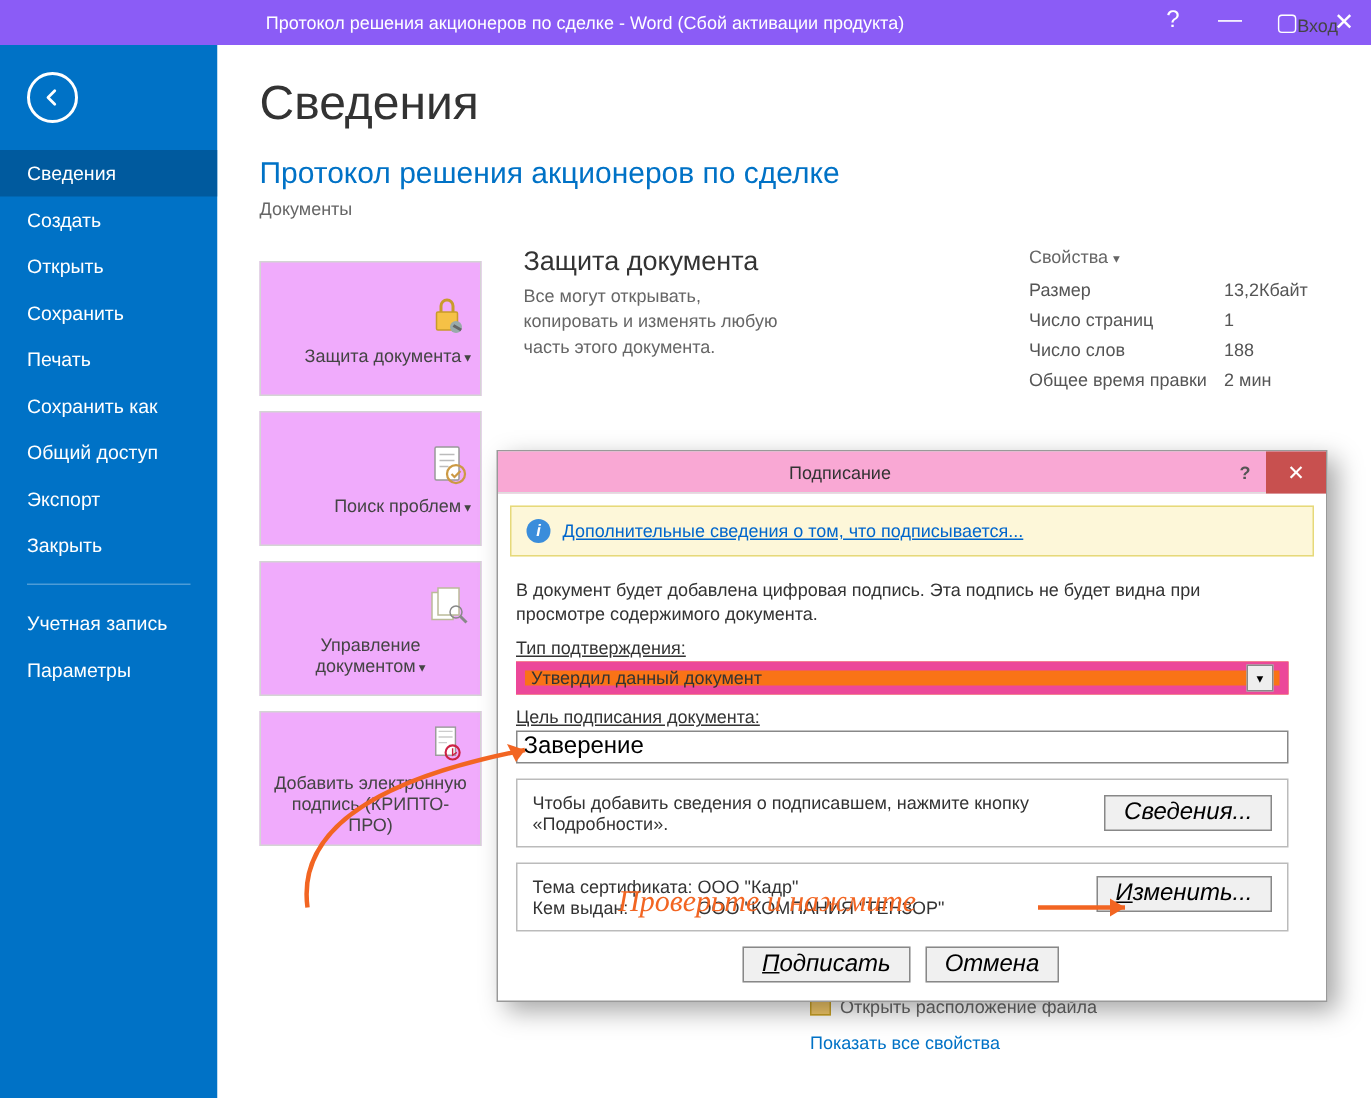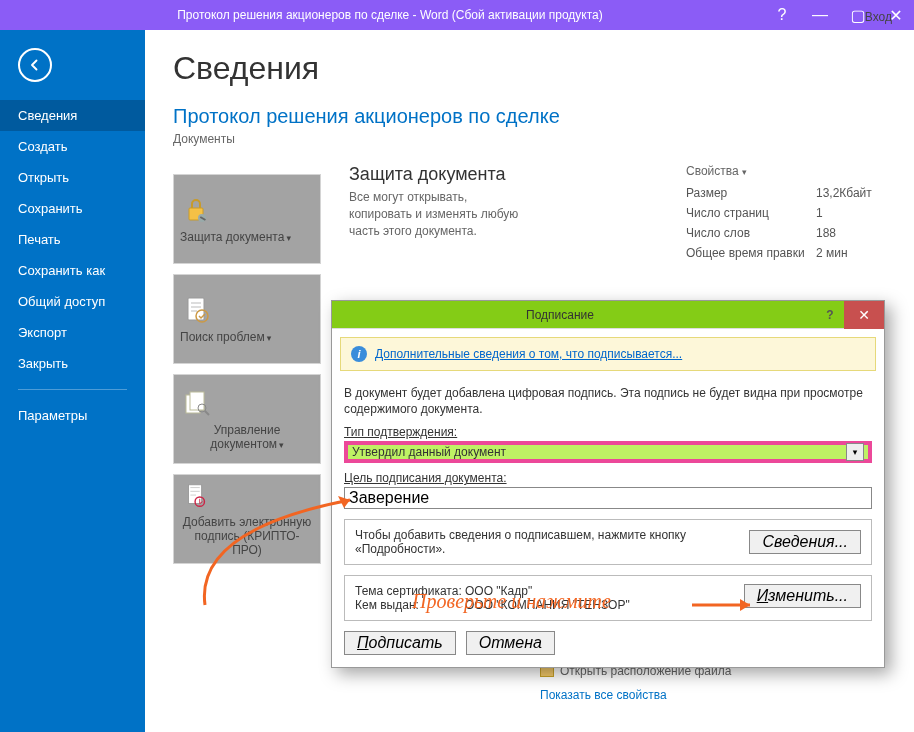--- a/index.html
+++ b/index.html
@@ -20,21 +20,21 @@
 .nav-sep { height: 1px; background: rgba(255,255,255,.3); margin: 10px 18px; }
 
 .content { flex: 1; padding: 20px 28px 0 28px; background: #fff; position: relative; }
 .content .login-lbl { position: absolute; top: -20px; right: 22px; font-size: 12px; color: #444; }
 
 h1 { font-size: 32px; font-weight: 300; color: #333; margin-bottom: 18px; }
 .doc-title { color: #0072c6; font-size: 20px; font-weight: 400; margin-bottom: 4px; }
 .doc-path { font-size: 12px; color: #666; margin-bottom: 18px; }
 
 .row1 { display: flex; gap: 28px; }
-.tile { width: 148px; height: 90px; border: 1px solid #d4d4d4; display: flex; flex-direction: column; align-items: flex-start; justify-content: center; gap: 4px; font-size: 12px; color: #444; text-align: center; padding: 6px; cursor: pointer; background: #a3a3a3; }
+.tile { width: 148px; height: 90px; border: 1px solid #d4d4d4; display: flex; flex-direction: column; align-items: flex-end; justify-content: center; gap: 4px; font-size: 12px; color: #444; text-align: center; padding: 6px; cursor: pointer; background: #f0abfc; }
 .tile .tile-icon { width: 32px; height: 32px; }
 .tile .caret { font-size: 9px; margin-left: 2px; }
 
 .protect-block { flex: 1; }
 .protect-title { font-size: 18px; color: #333; margin-bottom: 4px; }
 .protect-desc { font-size: 12px; color: #666; max-width: 180px; line-height: 1.4; }
 
 .props { width: 200px; font-size: 12px; color: #333; }
 .props-title { color: #666; margin-bottom: 8px; }
 .props-title .caret { font-size: 9px; }
@@ -45,46 +45,46 @@
 .tile-col { display: flex; flex-direction: column; gap: 10px; margin-top: 10px; }
 
 .related { position: absolute; left: 395px; bottom: 30px; font-size: 12px; color: #555; }
 .related-h { font-size: 13px; color: #666; margin-bottom: 8px; }
 .related-link { color: #666; display: flex; align-items: center; gap: 6px; margin-bottom: 10px; margin-top: 10px; }
 .folder-ic { width: 14px; height: 12px; display: inline-block; background: #f3c969; border: 1px solid #c9a227; }
 .show-all { color: #0072c6; cursor: pointer; }
 
 
 .dialog { position: absolute; left: 331px; top: 300px; width: 554px; background: #fff; border: 1px solid #999; box-shadow: 6px 6px 16px rgba(0,0,0,.35); }
-.dlg-title { height: 28px; background: #84cc16; border-bottom: 1px solid #ddd; display: flex; align-items: center; padding: 0 0 0 12px; font-size: 12px; color: #333; }
+.dlg-title { height: 28px; background: #f9a8d4; border-bottom: 1px solid #ddd; display: flex; align-items: center; padding: 0 0 0 12px; font-size: 12px; color: #333; }
 .dlg-title .flex { flex: 1; text-align: center; padding-right: 40px; }
 .dlg-help { width: 28px; text-align: center; font-weight: bold; color: #555; cursor: pointer; }
 .dlg-close { width: 40px; height: 28px; background: #c8504f; color: #fff; display: flex; align-items: center; justify-content: center; cursor: pointer; font-size: 14px; }
 
 .dlg-info { margin: 8px; padding: 8px 10px; background: #fdf7d9; border: 1px solid #e6d97a; font-size: 12px; display: flex; align-items: center; gap: 8px; }
 .dlg-info a { color: #0066cc; text-decoration: underline; cursor: pointer; }
 .info-ic { width: 16px; height: 16px; border-radius: 50%; background: #3a8ddb; color: #fff; font-size: 11px; font-weight: bold; display: flex; align-items: center; justify-content: center; font-style: italic; }
 
-.dlg-body { padding: 6px 12px 12px 12px; font-size: 12px; color: #333; }
+.dlg-body { padding: 6px 25px 12px 12px; font-size: 12px; color: #333; }
 .dlg-body p { margin-bottom: 8px; line-height: 1.35; }
 .fld-label { text-decoration: underline; margin-bottom: 2px; }
-.fld-select { width: 100%; height: 22px; border: 4px solid #ec4899; font-size: 12px; padding: 0 4px; background: #bef264; display: flex; align-items: center; justify-content: space-between; margin-bottom: 8px; }
+.fld-select { width: 100%; height: 22px; border: 6px solid #ec4899; font-size: 12px; padding: 0 4px; background: #f97316; display: flex; align-items: center; justify-content: space-between; margin-bottom: 8px; }
 .fld-select button { width: 18px; height: 18px; border: 1px solid #888; background: #eee; font-size: 9px; cursor: pointer; }
 .fld-input { width: 100%; height: 22px; border: 1px solid #888; font-size: 16px; padding: 0 4px; margin-bottom: 10px; }
 
 .dlg-box { border: 1px solid #bbb; padding: 8px 10px; margin-bottom: 10px; display: flex; align-items: center; gap: 10px; font-size: 12px; }
 .dlg-box .grow { flex: 1; }
 .dlg-box2 { border: 1px solid #bbb; padding: 8px 10px; margin-bottom: 10px; font-size: 12px; display: flex; }
 .dlg-box2 .labels { width: 110px; }
 .dlg-box2 .vals { width: 200px; }
 .dlg-box2 .r { flex: 1; text-align: right; }
 
 .btn { height: 24px; padding: 0 12px; border: 1px solid #888; background: #f0f0f0; font-size: 16px; cursor: pointer; font-style: italic; }
 .btn u { text-decoration: underline; }
-.dlg-actions { display: flex; justify-content: flex-start; gap: 10px; padding-right: 2px; }
+.dlg-actions { display: flex; justify-content: center; gap: 10px; padding-right: 2px; }
 
 
 .anno-text { position: absolute; left: 412px; top: 590px; font-family: "Comic Sans MS", cursive; color: #f26522; font-size: 20px; font-style: italic; pointer-events: none; z-index: 5; }
 .arrow1 { position: absolute; left: 190px; top: 490px; pointer-events: none; z-index: 4; }
 .arrow2 { position: absolute; left: 690px; top: 590px; pointer-events: none; z-index: 6; }
 </style>
 </head>
 <body>
 
 <div class="titlebar">
@@ -107,20 +107,21 @@
     <div class="nav-item active">Сведения</div>
     <div class="nav-item">Создать</div>
     <div class="nav-item">Открыть</div>
     <div class="nav-item">Сохранить</div>
     <div class="nav-item">Печать</div>
     <div class="nav-item">Сохранить как</div>
     <div class="nav-item">Общий доступ</div>
     <div class="nav-item">Экспорт</div>
     <div class="nav-item">Закрыть</div>
     <div class="nav-sep"></div>
+    <div class="nav-item">Учетная запись</div>
     <div class="nav-item">Параметры</div>
   </div>
 
   <div class="content">
     <span class="login-lbl">Вход</span>
     <h1>Сведения</h1>
     <div class="doc-title">Протокол решения акционеров по сделке</div>
     <div class="doc-path">Документы</div>
 
     <div class="row1">

